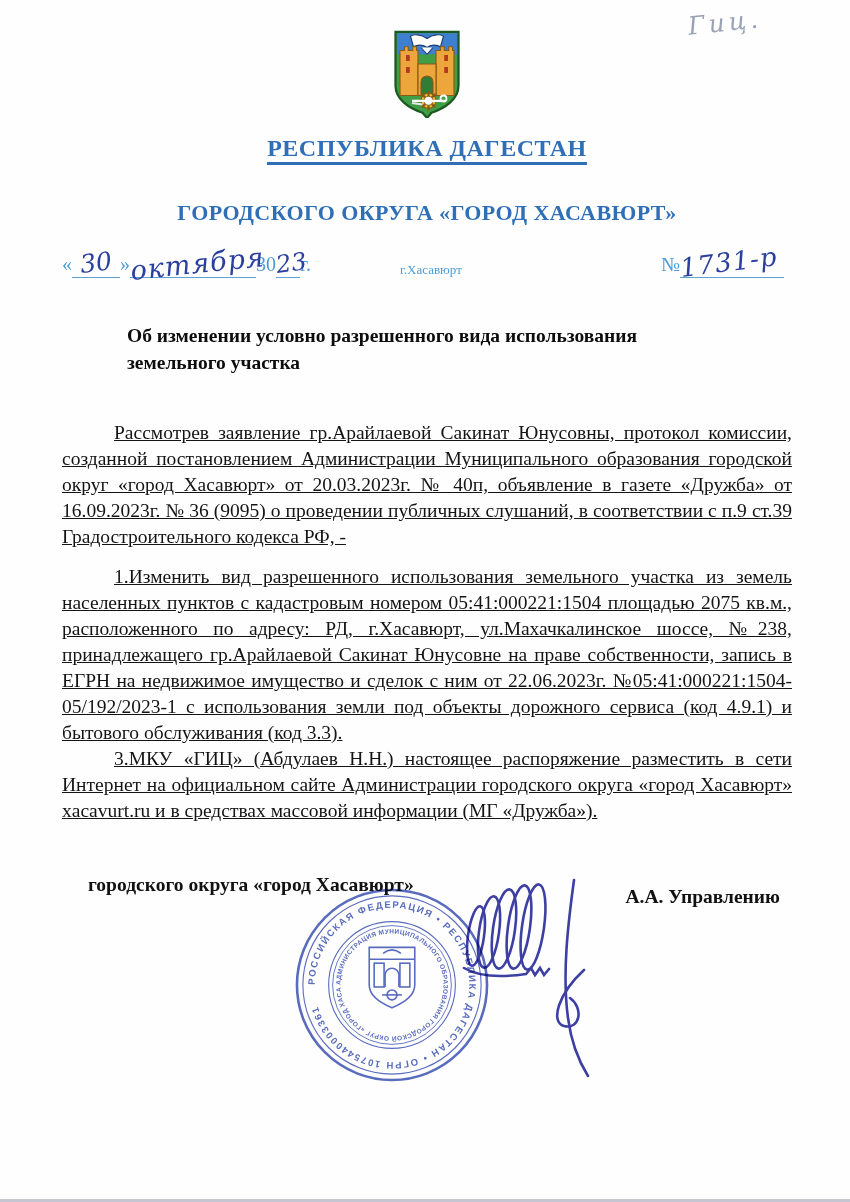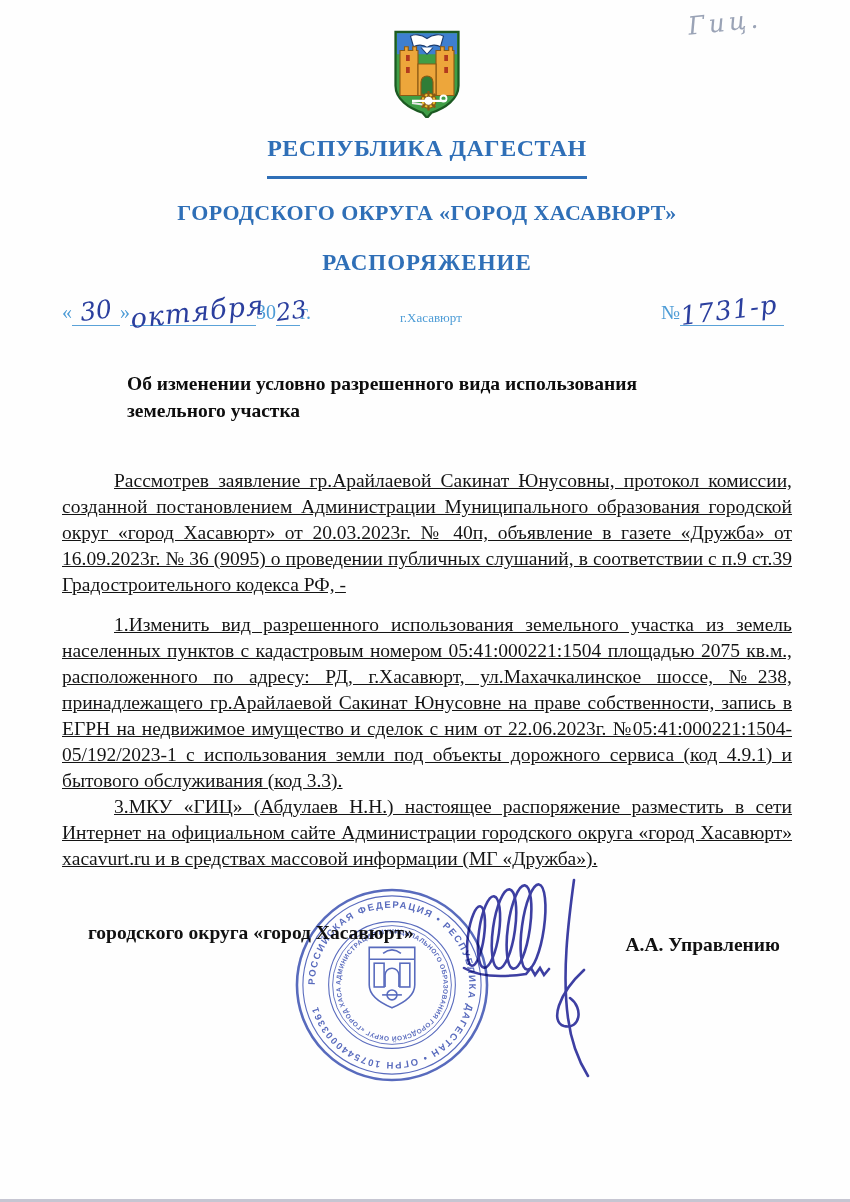--- a/index.html
+++ b/index.html
@@ -21,21 +21,21 @@
     font-style:italic;font-size:25px;
     color:#9aa3b6;transform:rotate(-6deg);
     letter-spacing:4px;
   }
   
   .emblem-wrap{margin:28px auto 0;width:76px;height:90px;text-align:center;}
   .emblem-wrap svg{width:76px;height:90px;}
   
   .hdr{color:#2f6fb7;text-align:center;font-weight:bold;}
   .republic{margin-top:17px;font-size:24px;letter-spacing:.5px;}
-  .republic span{border-bottom:3px solid #2f6fb7;padding-bottom:15px;}
+  .republic span{border-bottom:3px solid #2f6fb7;padding-bottom:1px;}
   .org{margin-top:36px;font-size:22px;line-height:30px;letter-spacing:.4px;}
   .doctype{margin-top:22px;font-size:23px;letter-spacing:1px;}
   
   .date-row{
     margin-top:16px;
     display:flex;align-items:flex-end;
     font-size:20px;color:#4d9cd6;
     height:34px;
   }
   .tpl{color:#4d9cd6;}
@@ -138,21 +138,20 @@
   </div>
 
   <div class="hdr republic">
     <span>РЕСПУБЛИКА ДАГЕСТАН</span>
   </div>
 
   <div class="hdr org">
     <div>ГОРОДСКОГО ОКРУГА «ГОРОД ХАСАВЮРТ»</div>
   </div>
 
-  <div class="hdr doctype">РАСПОРЯЖЕНИЕ</div>
 
   <div class="date-row">
     <div class="date-left">
       <span class="tpl">«</span><span class="uline u-day"><span class="ink hw-day">30</span></span><span class="tpl">»</span><span class="uline u-month"><span class="ink hw-month">октября</span></span><span class="tpl">30</span><span class="uline u-year"><span class="ink hw-year">23</span></span><span class="tpl">г.</span>
     </div>
     <div class="date-city tpl">г.Хасавюрт</div>
     <div class="date-number">
       <span class="tpl">№</span><span class="uline u-num"><span class="ink hw-number">1731-р</span></span>
     </div>
   </div>

